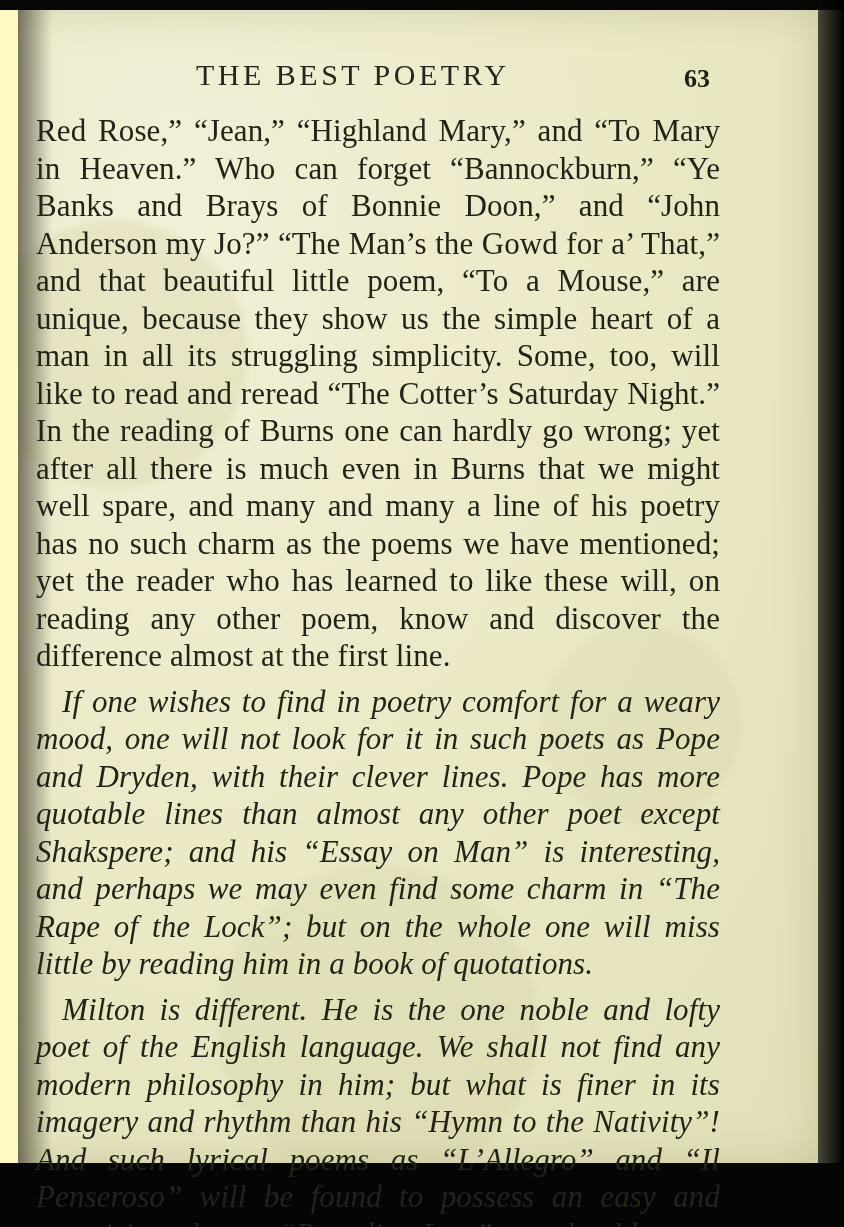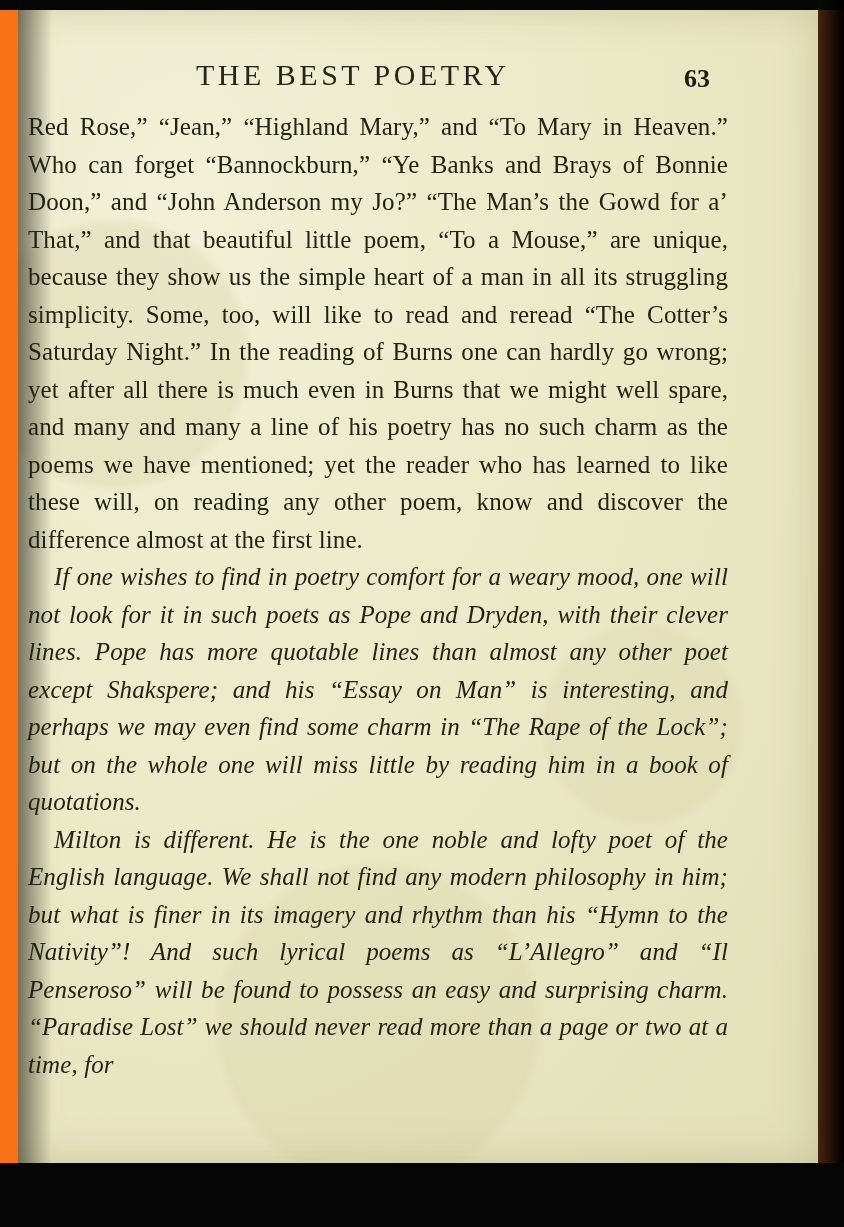--- a/index.html
+++ b/index.html
@@ -10,21 +10,21 @@
   body {
     width: 844px;
     height: 1227px;
     overflow: hidden;
     font-family: "Liberation Serif", serif;
   }
   #page {
     position: relative;
     width: 844px;
     height: 1227px;
-    background: #f97316;
+    background: #fef9c3;
   }
   
   #paper {
     position: absolute;
     left: 18px;
     top: 8px;
     width: 800px;
     height: 1155px;
     background: #eeeccb;
     background-image:
@@ -100,22 +100,22 @@
   .folio {
     position: absolute;
     right: 18px;
     top: 6px;
     font-size: 26px;
     font-weight: bold;
     color: #1d1d14;
     font-family: "Liberation Serif", serif;
   }
   p.para {
-    margin: 0;
-    font-size: 25px;
+    margin: 8px;
+    font-size: 31px;
     line-height: 37.5px;
     color: #232318;
     text-align: justify;
     text-justify: inter-word;
     font-family: "Liberation Serif", serif;
     letter-spacing: 0.1px;
   }
   p.para.indent {
     text-indent: 26px;
     font-style: italic;

